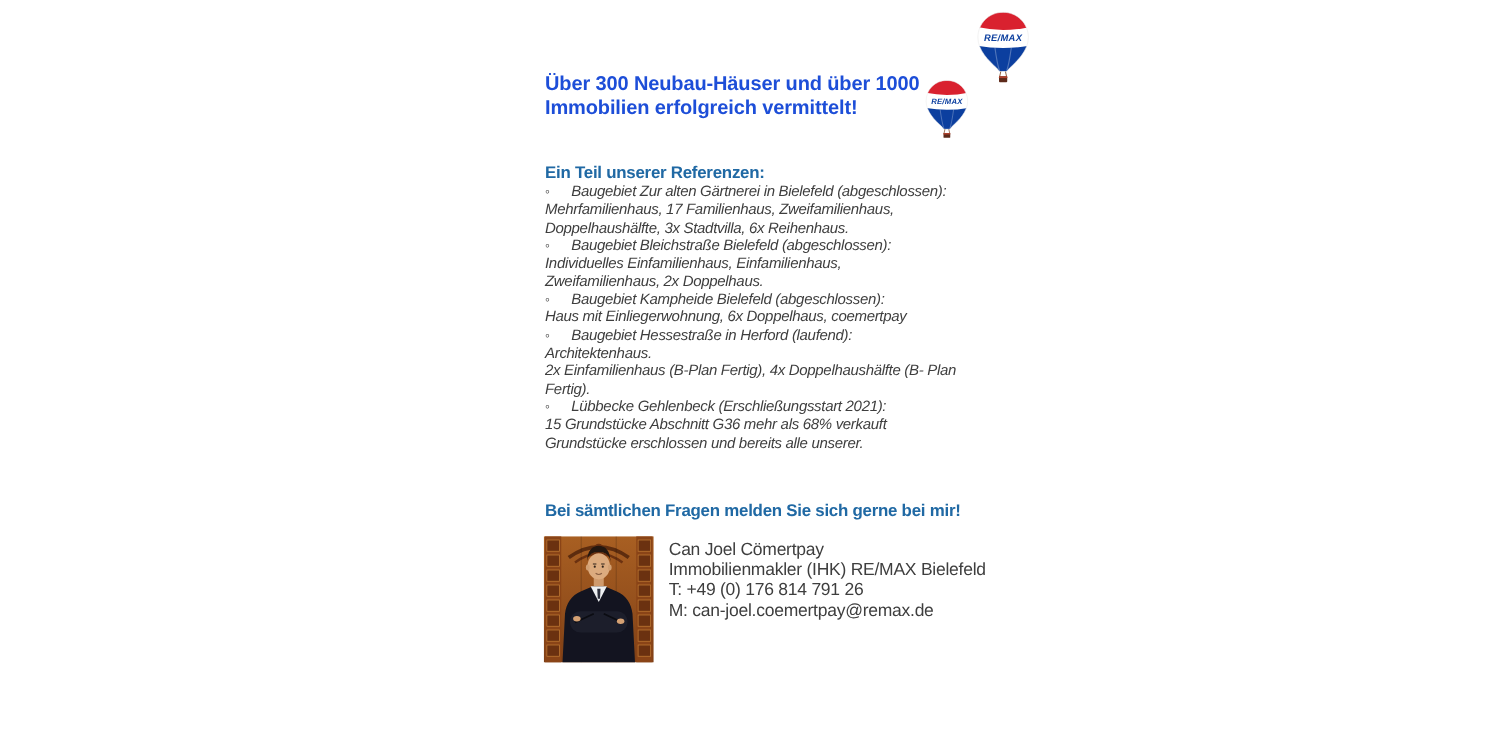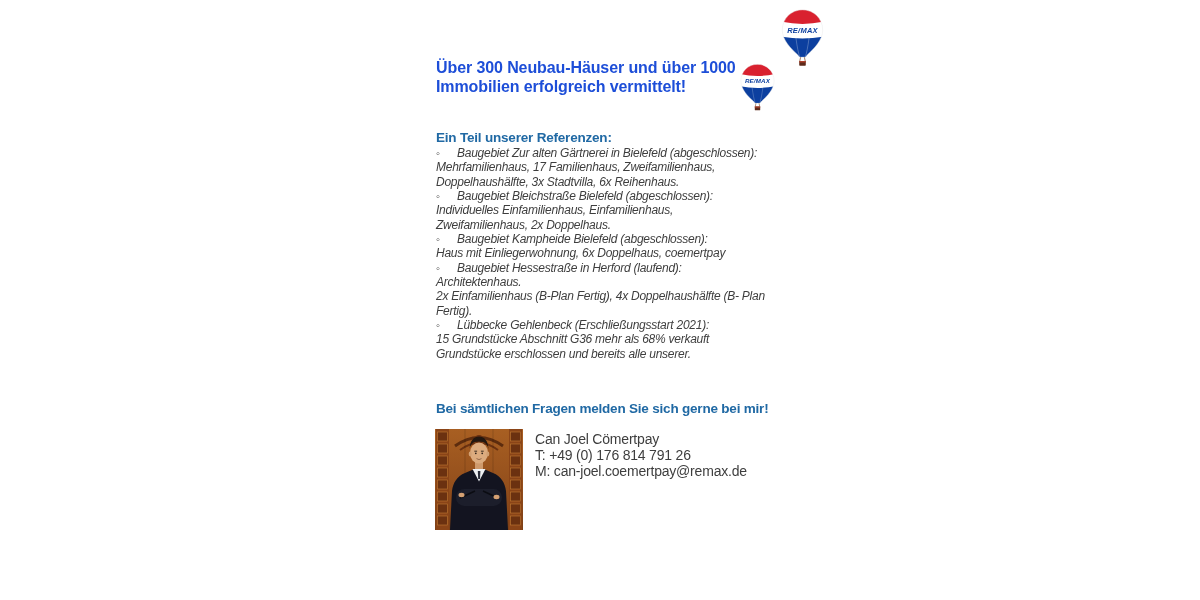--- a/index.html
+++ b/index.html
@@ -157,17 +157,18 @@
     <ellipse cx="52.8" cy="25" rx="1.5" ry="2.4" fill="#d1a073"></ellipse>
     <path d="M34.5,22 C34.5,11 39,7.5 44,7.5 C49,7.5 53.5,11 53.5,22 C53.5,15.5 50,12.5 44,12.5 C38,12.5 34.5,15.5 34.5,22 Z" fill="#231710"></path>
     <path d="M39.3,22.2 h2.8 M45.9,22.2 h2.8" stroke="#2e2218" stroke-width="0.9"></path>
     <circle cx="40.8" cy="24.3" r="0.85" fill="#2e2218"></circle>
     <circle cx="47.2" cy="24.3" r="0.85" fill="#2e2218"></circle>
     <path d="M41.5,29.6 Q44,31.6 46.5,29.6" stroke="#8a5f43" stroke-width="0.9" fill="none"></path>
   </svg>
 
   <div id="contact-block" class="abs">
     <div class="contact-line">Can Joel Cömertpay</div>
+    <div class="contact-line">Immobilienmakler (IHK) RE/MAX Bielefeld</div>
     <div class="contact-line">T: +49 (0) 176 814 791 26</div>
     <div class="contact-line">M: can-joel.coemertpay@remax.de</div>
   </div>
 
 </div>
 
 </body></html>

